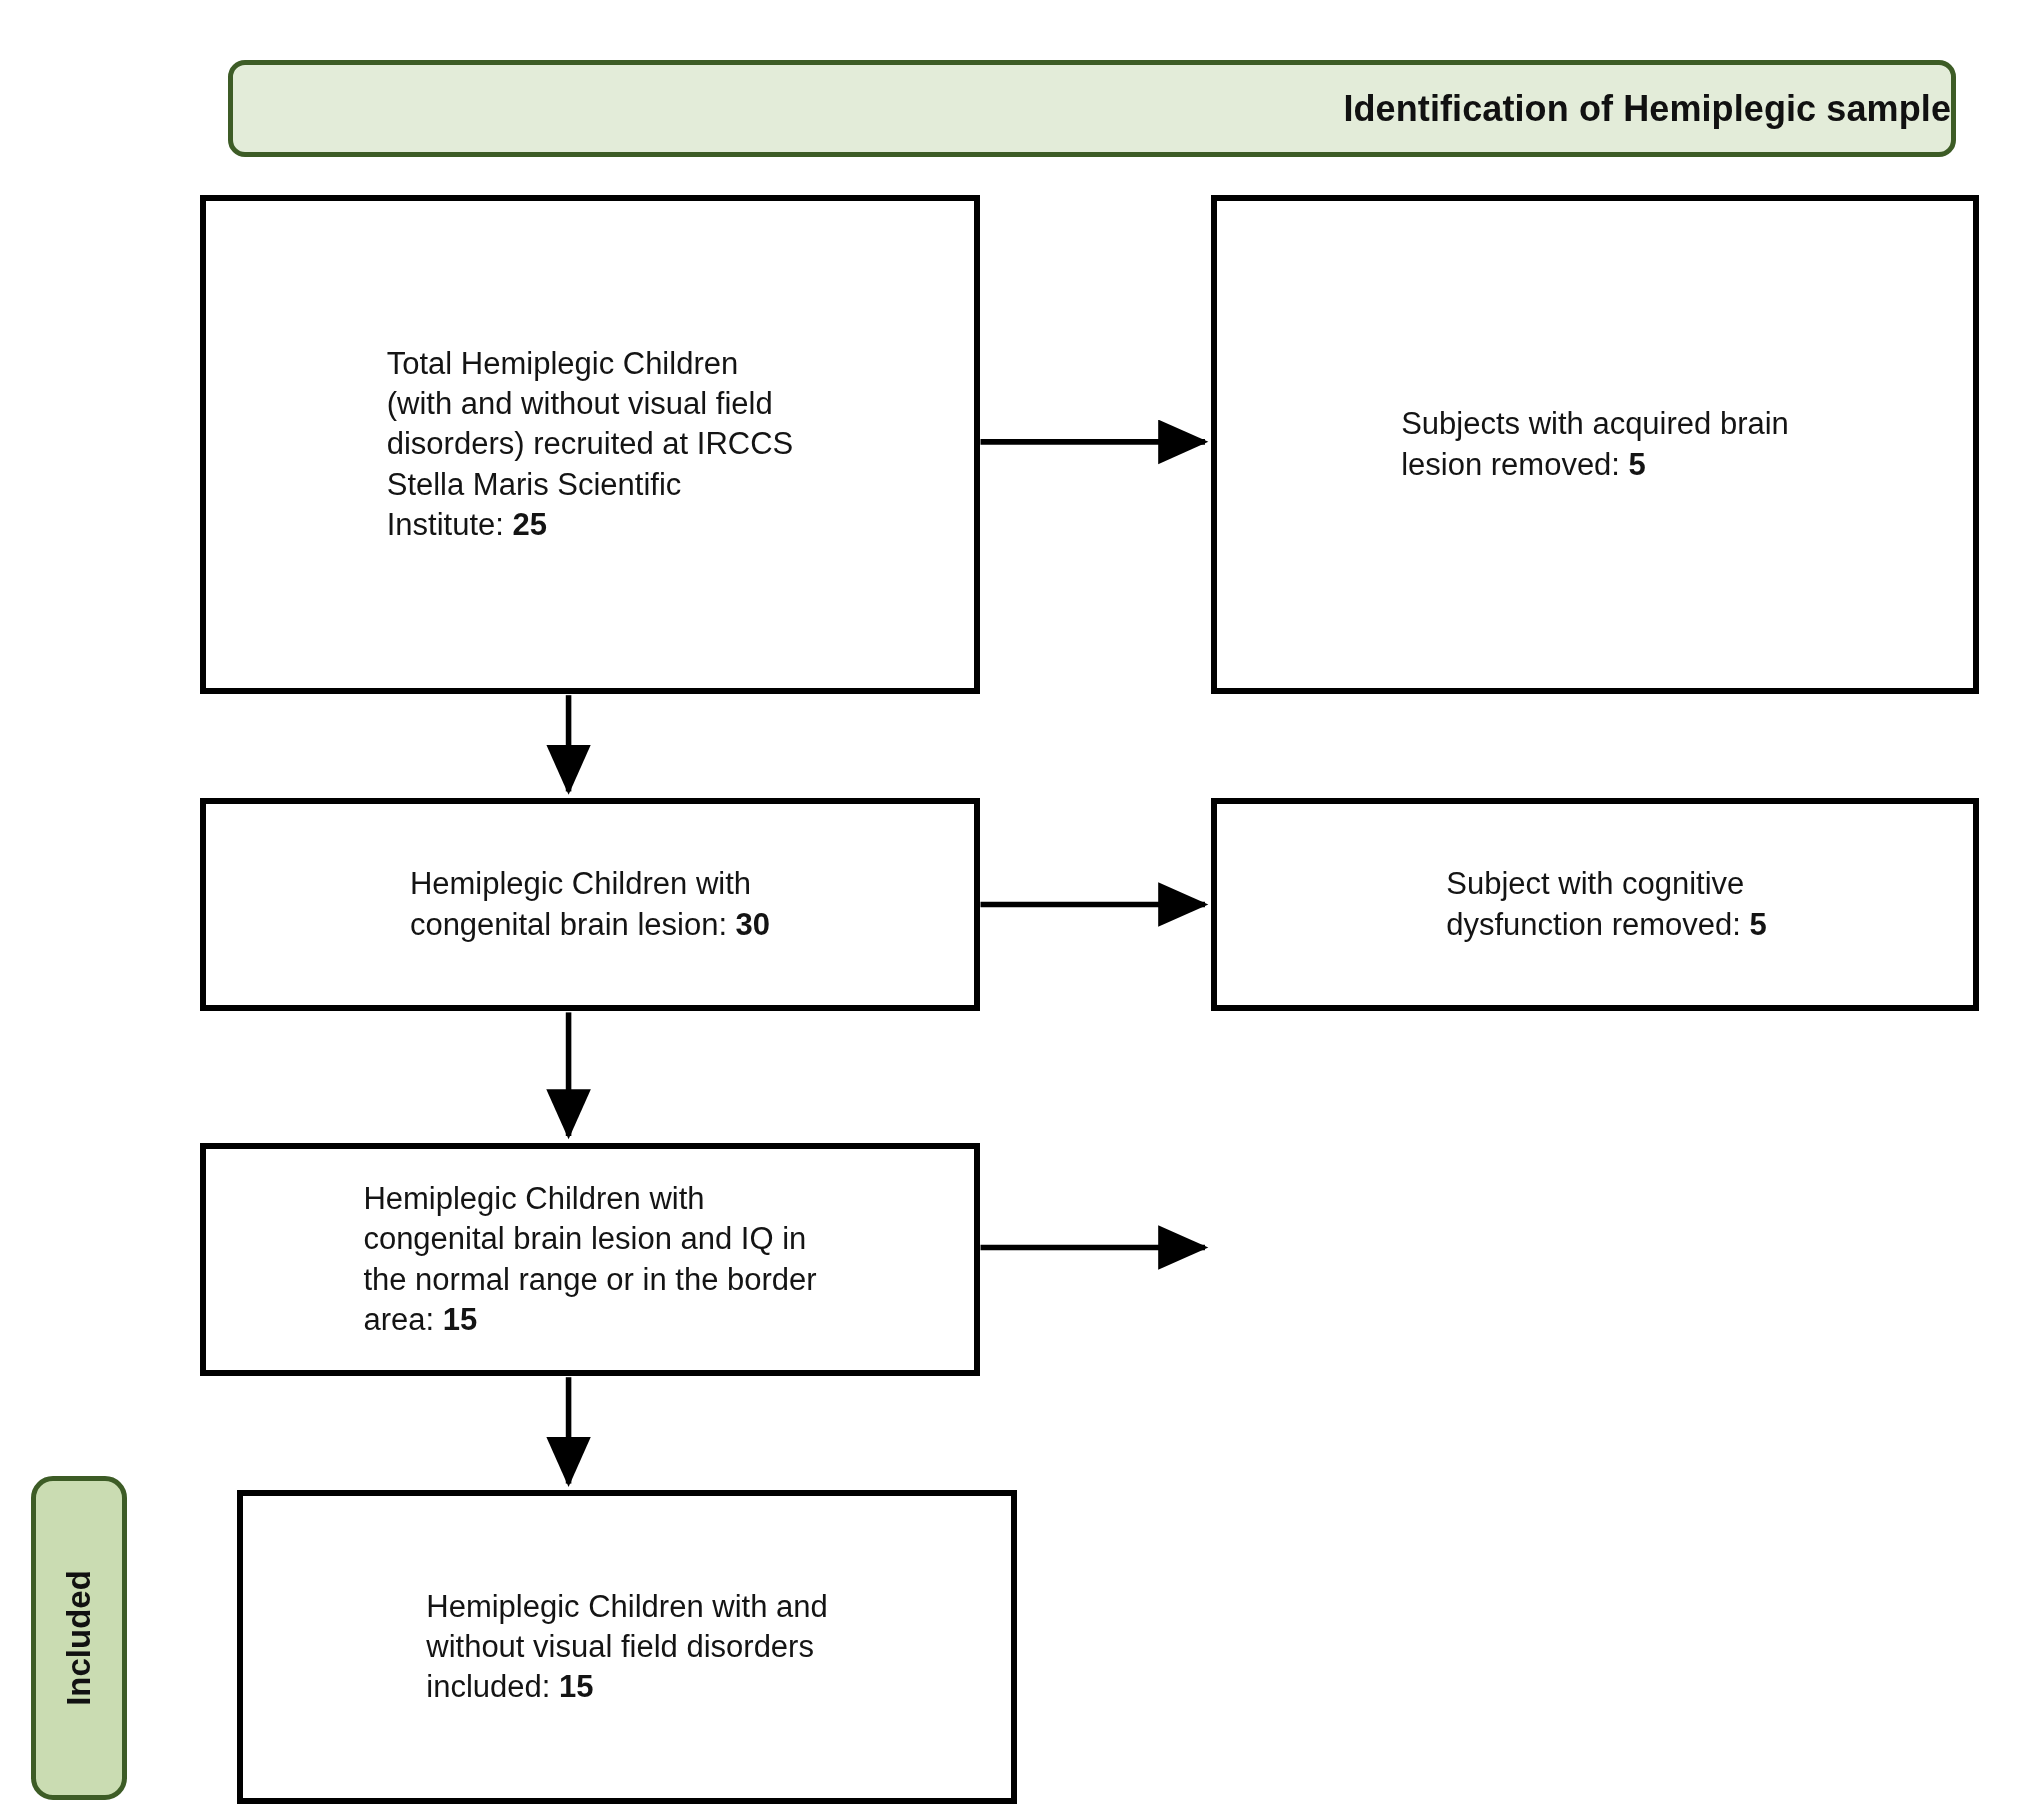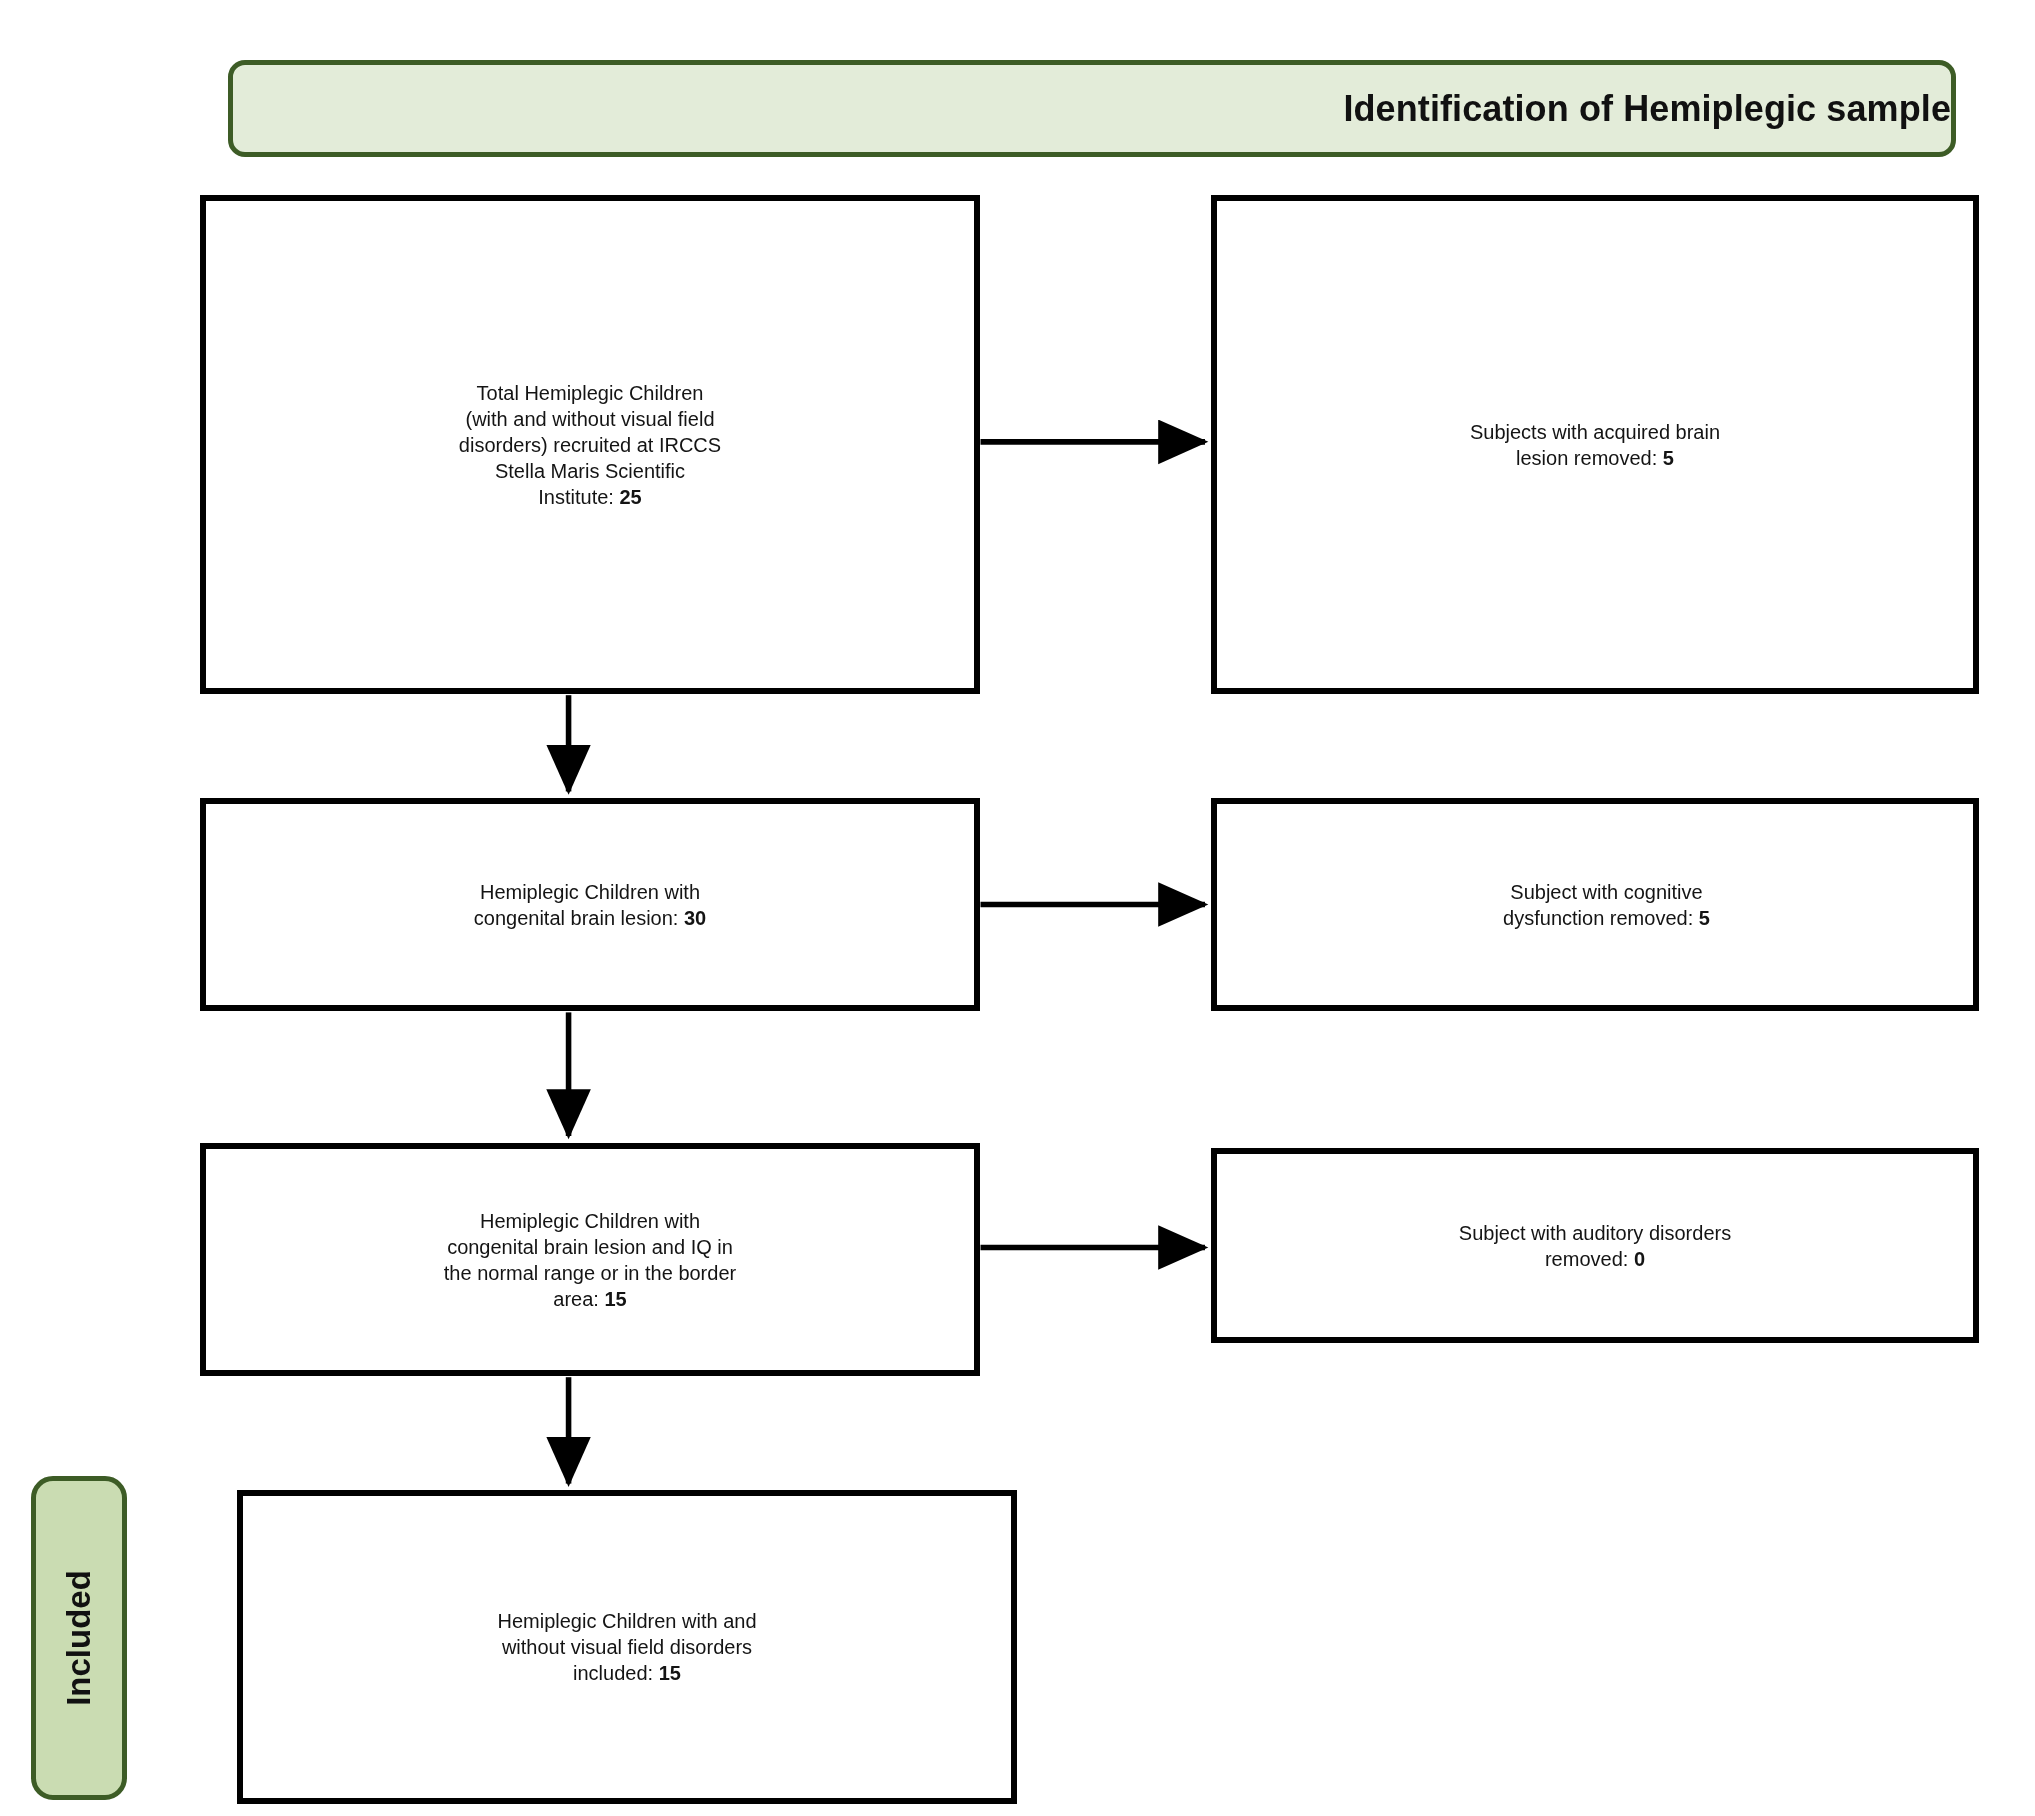--- a/index.html
+++ b/index.html
@@ -70,22 +70,21 @@
     position: absolute;
     box-sizing: border-box;
     background: #ffffff;
     border: 6px solid #000000;
     display: flex;
     align-items: center;
     justify-content: center;
     padding: 5px 14px;
   }
   .fbox-text {
-    text-align: center;
-    font-size: 20px;
+    font-size: 31px;
     line-height: 1.30;
     color: #141414;
   }
   .fbox-text b { font-weight: bold; }
 
   
   .box-r1-left  { left: 200px;  top: 195px;  width: 780px; height: 499px; }
   .box-r1-right { left: 1211px; top: 195px;  width: 768px; height: 499px; }
   
   .box-r2-left  { left: 200px;  top: 798px; width: 780px; height: 213px; }
@@ -164,22 +163,19 @@
   </div>
 
   <div class="fbox box-r2-right">
     <div class="fbox-text">Subject with cognitive<br>dysfunction removed: <b>5</b></div>
   </div>
 
   <div class="fbox box-r3-left">
     <div class="fbox-text">Hemiplegic Children with<br>congenital brain lesion and IQ in<br>the normal range or in the border<br>area: <b>15</b></div>
   </div>
 
-  <div class="fbox box-r3-right">
-    <div class="fbox-text">Subject with auditory disorders<br>removed: <b>0</b></div>
-  </div>
 
   <div class="fbox box-r4-left">
     <div class="fbox-text">Hemiplegic Children with and<br>without visual field disorders<br>included: <b>15</b></div>
   </div>
 
 </div>
 
 
 </body></html>

